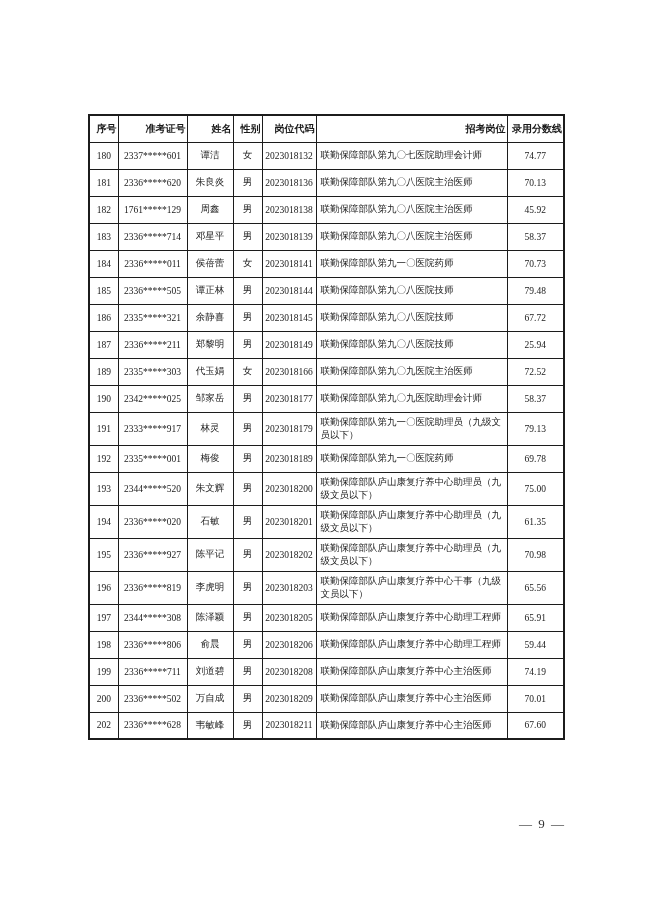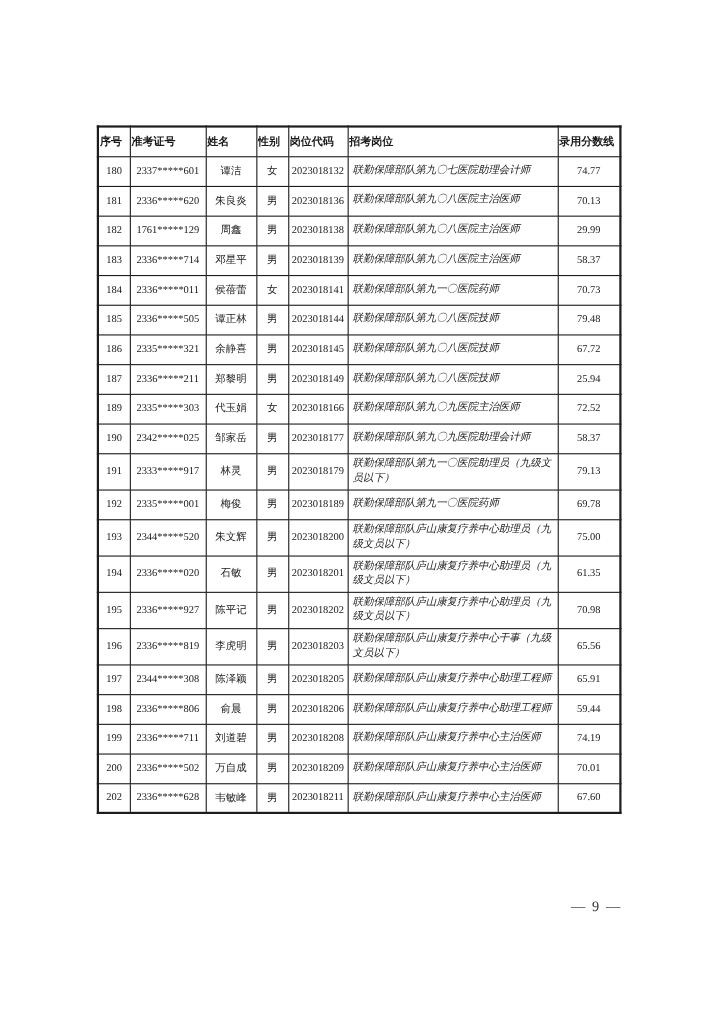--- a/index.html
+++ b/index.html
@@ -25,35 +25,34 @@
   }
   .score-table th, .score-table td {
     border: 1px solid #1c1c1c;
     overflow: hidden;
     vertical-align: middle;
   }
   .score-table th {
     font-size: 10px;
     font-weight: bold;
     height: 27px;
-    text-align: left;
+    text-align: right;
     padding: 0 1px;
     white-space: nowrap;
   }
   .score-table td {
     font-size: 9.5px;
     height: 27px;
     text-align: center;
     padding: 0 1px;
   }
   .score-table td.pos {
     text-align: left;
     padding: 3px 4px;
     line-height: 13px;
-    font-style: italic;
   }
   .page-number {
     position: absolute;
     left: 519px; top: 816px;
     font-size: 13px;
     letter-spacing: 1.5px;
     color: #333333;
     white-space: nowrap;
   }
 </style>
@@ -102,21 +101,21 @@
       <td class="pos">联勤保障部队第九〇八医院主治医师</td>
       <td>70.13</td>
     </tr>
         <tr>
       <td>182</td>
       <td>1761*****129</td>
       <td>周鑫</td>
       <td>男</td>
       <td>2023018138</td>
       <td class="pos">联勤保障部队第九〇八医院主治医师</td>
-      <td>29.99</td>
+      <td>45.92</td>
     </tr>
         <tr>
       <td>183</td>
       <td>2336*****714</td>
       <td>邓星平</td>
       <td>男</td>
       <td>2023018139</td>
       <td class="pos">联勤保障部队第九〇八医院主治医师</td>
       <td>58.37</td>
     </tr>

